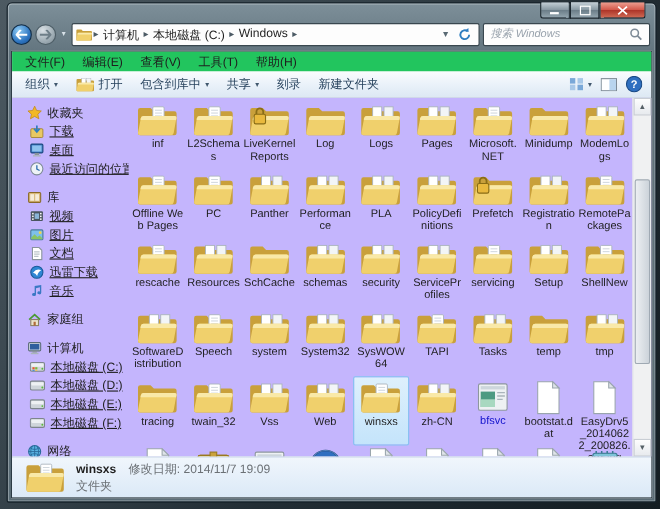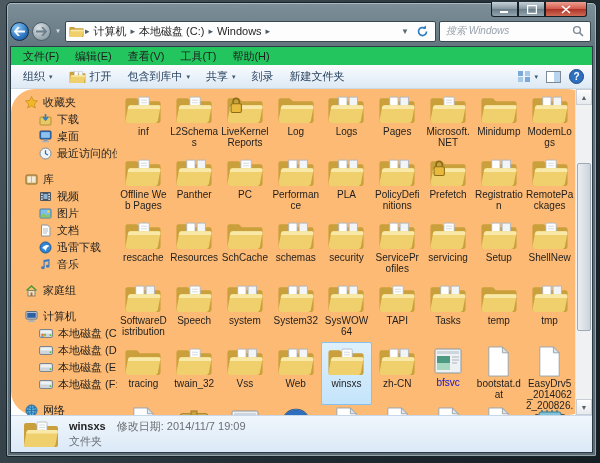--- a/index.html
+++ b/index.html
@@ -44,24 +44,24 @@
   .menu-item { padding:1px 8px; }
   .toolbar { height:24px; flex:none; display:flex; align-items:center; padding:0 4px;
     font-size:11px; color:#1f3b57;
     background:linear-gradient(#fafcfe,#e9f1f9 55%,#dde9f4);
     border-bottom:1px solid #ccd9e6; }
   .tb-item { display:flex; align-items:center; gap:4px; padding:2px 8px; border-radius:3px; white-space:nowrap; }
   .tb-arrow { font-size:7px; color:#41586e; }
   .tb-spacer { flex:1; }
   .tb-iconbtn { display:flex; align-items:center; gap:2px; padding:2px 4px; }
   
-  .main { flex:1; display:flex; min-height:0; background:#fdba74;border-radius:24px; }
+  .main { flex:1; display:flex; min-height:0; background:#c4b5fd; }
   .sidebar { width:106px; flex:none; font-size:11px; color:#1e1e1e; padding-top:5px; overflow:hidden; }
   .side-row { display:flex; align-items:center; gap:5px; height:17px; padding-left:14px; white-space:nowrap; }
-  .side-row.child { padding-left:28px; }
+  .side-row.child { padding-left:16px;text-decoration:underline; }
   .side-gap { height:9px; }
   .icon { display:inline-flex; align-items:center; justify-content:center; flex:none; }
   .content { flex:1; min-width:0; display:flex; flex-direction:column; overflow:hidden; }
   .grid { display:grid; grid-template-columns:repeat(9,1fr); padding:1px 0 0 1px; flex:none; }
   .cell { height:63px; display:flex; flex-direction:column; align-items:center; padding-top:3px; border:1px solid transparent; }
   .cell .label { font-size:10px; line-height:11px; text-align:center; word-break:break-all;
     max-width:50px; margin-top:1px; color:#1e1e1e; }
   .cell.selected { background:linear-gradient(#def0fc,#c4e4fb); border:1px solid #84c3f1; border-radius:2px; }
   .cell.blue .label { color:#1212cc; }
   .cutrow { display:grid; grid-template-columns:repeat(9,1fr); height:26px; overflow:hidden; padding-left:1px; flex:none; }
@@ -534,39 +534,39 @@
     <path d="M1 26 L3.5 13 Q3.9 11 5.9 11 H33 Q35.2 11 34.8 13 L32.4 26 Q32 28 30 28 H3 Q1 28 1 26 z" fill="#f0d06c"></path>
     <path d="M3.5 13 Q3.9 11 5.9 11 H33 Q35.2 11 34.8 13 l-0.35 1.6 H3.2 z" fill="#f9e9a8"></path>
     </svg>
                 </span>
                 <div class="label">Offline Web Pages</div>
               </div>
               <div class="cell">
                 <span class="icon">
                   <svg width="38" height="31" viewBox="0 0 36 30">
     <path d="M1 6 Q1 4 3 4 h9 l3 3 h18 Q35 7 35 9 v17 Q35 28 33 28 H3 Q1 28 1 26 z" fill="#c9a03b"></path>
+    <rect x="14" y="3" width="10" height="13" rx="1" fill="#fff" stroke="#aab4bd" stroke-width="0.8"></rect>
+                    <path d="M16 6h6M16 8.5h6M16 11h6" stroke="#c9d1d8" stroke-width="0.8"></path>
+    <path d="M1 26 L3.5 13 Q3.9 11 5.9 11 H33 Q35.2 11 34.8 13 L32.4 26 Q32 28 30 28 H3 Q1 28 1 26 z" fill="#f0d06c"></path>
+    <path d="M3.5 13 Q3.9 11 5.9 11 H33 Q35.2 11 34.8 13 l-0.35 1.6 H3.2 z" fill="#f9e9a8"></path>
+    </svg>
+                </span>
+                <div class="label">PC</div>
+              </div>
+              <div class="cell">
+                <span class="icon">
+                  <svg width="38" height="31" viewBox="0 0 36 30">
+    <path d="M1 6 Q1 4 3 4 h9 l3 3 h18 Q35 7 35 9 v17 Q35 28 33 28 H3 Q1 28 1 26 z" fill="#c9a03b"></path>
     <rect x="11" y="3" width="8" height="13" fill="#fff" stroke="#aab4bd" stroke-width="0.8"></rect>
                     <rect x="21" y="3" width="8" height="13" fill="#f2f5f7" stroke="#aab4bd" stroke-width="0.8"></rect>
     <path d="M1 26 L3.5 13 Q3.9 11 5.9 11 H33 Q35.2 11 34.8 13 L32.4 26 Q32 28 30 28 H3 Q1 28 1 26 z" fill="#f0d06c"></path>
     <path d="M3.5 13 Q3.9 11 5.9 11 H33 Q35.2 11 34.8 13 l-0.35 1.6 H3.2 z" fill="#f9e9a8"></path>
     </svg>
                 </span>
                 <div class="label">Panther</div>
-              </div>
-              <div class="cell">
-                <span class="icon">
-                  <svg width="38" height="31" viewBox="0 0 36 30">
-    <path d="M1 6 Q1 4 3 4 h9 l3 3 h18 Q35 7 35 9 v17 Q35 28 33 28 H3 Q1 28 1 26 z" fill="#c9a03b"></path>
-    <rect x="14" y="3" width="10" height="13" rx="1" fill="#fff" stroke="#aab4bd" stroke-width="0.8"></rect>
-                    <path d="M16 6h6M16 8.5h6M16 11h6" stroke="#c9d1d8" stroke-width="0.8"></path>
-    <path d="M1 26 L3.5 13 Q3.9 11 5.9 11 H33 Q35.2 11 34.8 13 L32.4 26 Q32 28 30 28 H3 Q1 28 1 26 z" fill="#f0d06c"></path>
-    <path d="M3.5 13 Q3.9 11 5.9 11 H33 Q35.2 11 34.8 13 l-0.35 1.6 H3.2 z" fill="#f9e9a8"></path>
-    </svg>
-                </span>
-                <div class="label">PC</div>
               </div>
               <div class="cell">
                 <span class="icon">
                   <svg width="38" height="31" viewBox="0 0 36 30">
     <path d="M1 6 Q1 4 3 4 h9 l3 3 h18 Q35 7 35 9 v17 Q35 28 33 28 H3 Q1 28 1 26 z" fill="#c9a03b"></path>
     <rect x="11" y="3" width="8" height="13" fill="#fff" stroke="#aab4bd" stroke-width="0.8"></rect>
                     <rect x="21" y="3" width="8" height="13" fill="#f2f5f7" stroke="#aab4bd" stroke-width="0.8"></rect>
     <path d="M1 26 L3.5 13 Q3.9 11 5.9 11 H33 Q35.2 11 34.8 13 L32.4 26 Q32 28 30 28 H3 Q1 28 1 26 z" fill="#f0d06c"></path>
     <path d="M3.5 13 Q3.9 11 5.9 11 H33 Q35.2 11 34.8 13 l-0.35 1.6 H3.2 z" fill="#f9e9a8"></path>
     </svg>

